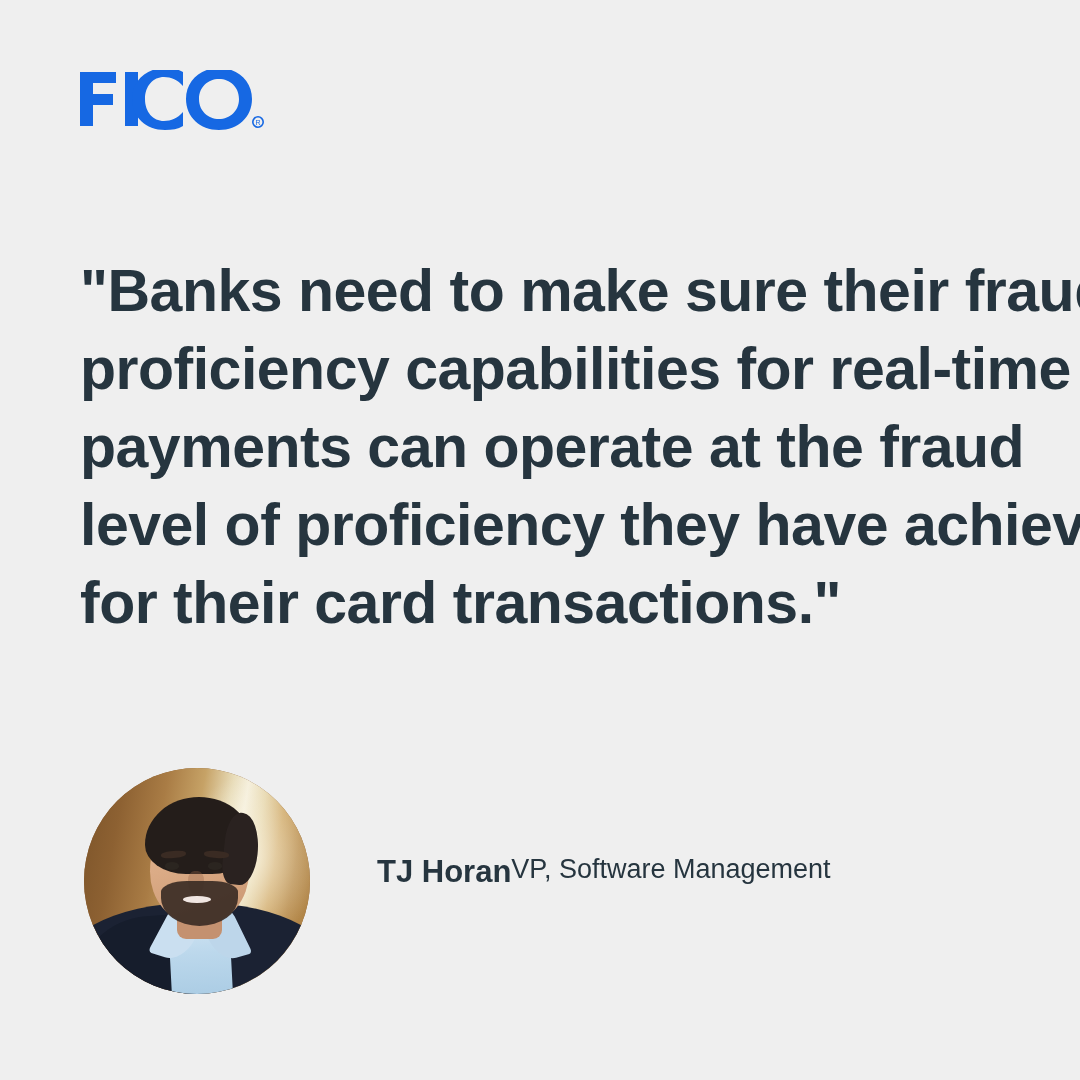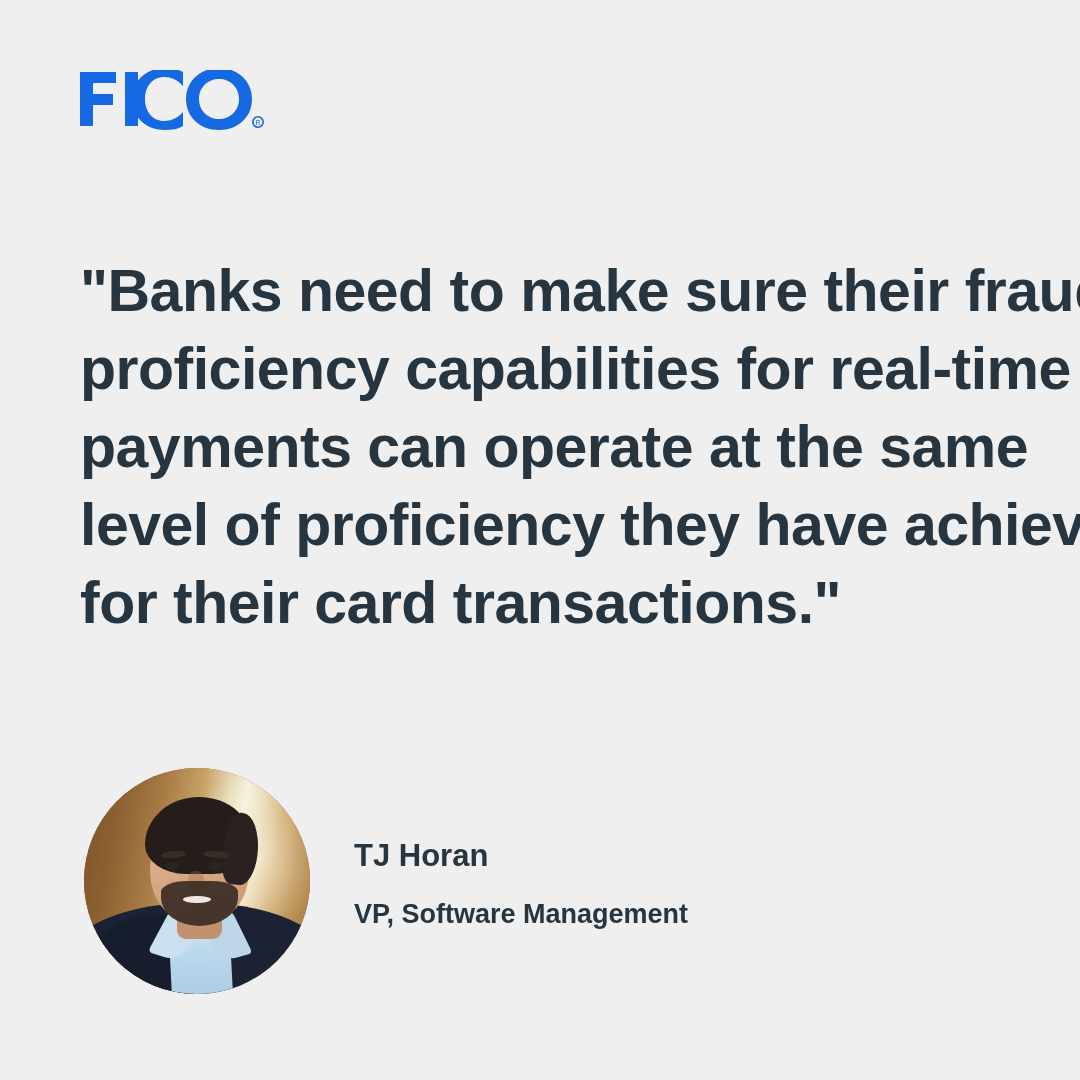--- a/index.html
+++ b/index.html
@@ -232,39 +232,39 @@
     position: absolute;
     left: 44%;
     top: 57%;
     width: 12%;
     height: 3%;
     background: #f0e6e2;
     border-radius: 50%;
   }
 
   .attrib-text {
-    margin-left: 44px;
+    margin-left: 67px;
     display: flex;
-    flex-direction: column;
+    flex-direction: row;
     justify-content: center;
     padding-top: 6px;
   }
   .attrib-name {
     font-family: "Liberation Sans", sans-serif;
     font-size: 31px;
     font-weight: 700;
     color: #26353f;
     letter-spacing: 0px;
     line-height: 1.2;
     margin-bottom: 24px;
   }
   .attrib-title {
     font-family: "Liberation Sans", sans-serif;
     font-size: 27px;
-    font-weight: 700;
+    font-weight: 400;
     color: #26353f;
     letter-spacing: 0px;
     line-height: 1.2;
   }
 </style>
 </head>
 <body>
 
 <div class="card">
 
@@ -286,21 +286,21 @@
       <g>
         <circle cx="178" cy="52" r="5.2" fill="none" stroke="#1668e3" stroke-width="1.6"></circle>
         <text x="178" y="55" font-family="'Liberation Sans', sans-serif" font-size="7" fill="#1668e3" text-anchor="middle">R</text>
       </g>
     </svg>
   </div>
 
   <div class="quote-block">
     <div class="quote-line">"Banks need to make sure their fraud</div>
     <div class="quote-line">proficiency capabilities for real-time</div>
-    <div class="quote-line">payments can operate at the same</div>
+    <div class="quote-line">payments can operate at the fraud</div>
     <div class="quote-line">level of proficiency they have achieved</div>
     <div class="quote-line">for their card transactions."</div>
   </div>
 
   <div class="attrib">
 
     <div class="avatar">
       <div class="ph-bg"></div>
       <div class="ph-bg-soft"></div>
       <div class="ph-suit"></div>

